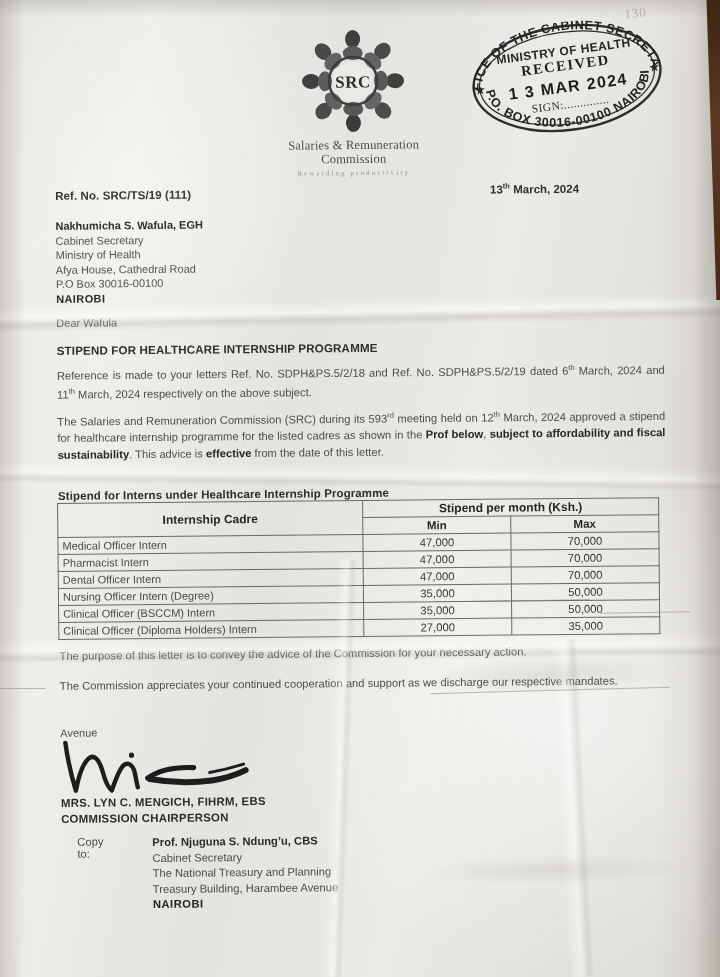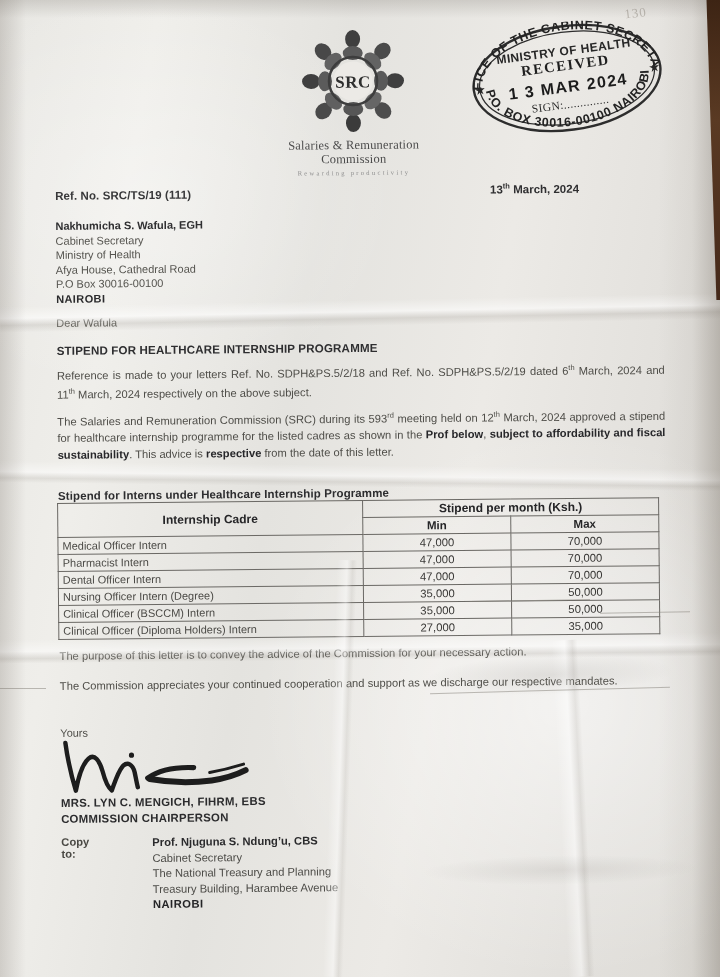--- a/index.html
+++ b/index.html
@@ -142,21 +142,21 @@
   .th-minmax { text-align:center; font-size:11.5px; }
   .cadre-cell { text-align:left; color:#4b4a46; }
   .num-cell { text-align:center; font-size:11.3px; color:#3a3937; }
 
   #closing-yours { position:absolute; left:57px; top:724px; font-size:11px; color:#504f4a; }
   #signature { position:absolute; left:58px; top:736px; width:220px; height:62px; }
   #signer { position:absolute; left:57px; top:793px; font-size:11.4px; font-weight:bold;
     line-height:15.5px; color:#2c2c2e; letter-spacing:.25px; }
 
   #copy-block { position:absolute; left:57px; top:833px; font-size:11.2px; color:#4c4b47; }
-  #copy-label { position:absolute; left:0; top:0; font-weight:bold; color:#4a4944; }
+  #copy-label { position:absolute; left:16px; top:0; font-weight:normal; color:#4a4944; }
   #copy-body { position:absolute; left:91px; top:0; line-height:15.6px; width:330px; }
   #copy-body .strong { font-weight:bold; color:#2a2a2c; }
   #copy-body .bolder { font-weight:bold; color:#242426; letter-spacing:.5px; }
 
   
   .stray { position:absolute; background:rgba(130,126,118,0.5); z-index:4; pointer-events:none; }
 </style>
 </head>
 <body>
 
@@ -266,21 +266,21 @@
       <div>Ministry of Health</div>
       <div>Afya House, Cathedral Road</div>
       <div>P.O Box 30016-00100</div>
       <div class="bolder">NAIROBI</div>
     </div>
 
     <div id="salutation">Dear Wafula</div>
     <div id="subject">STIPEND FOR HEALTHCARE INTERNSHIP PROGRAMME</div>
 
     <div class="para" id="para1">Reference is made to your letters Ref. No. SDPH&amp;PS.5/2/18 and Ref. No. SDPH&amp;PS.5/2/19 dated 6<sup>th</sup> March, 2024 and 11<sup>th</sup> March, 2024 respectively on the above subject.</div>
-    <div class="para" id="para2">The Salaries and Remuneration Commission (SRC) during its 593<sup>rd</sup> meeting held on 12<sup>th</sup> March, 2024 approved a stipend for healthcare internship programme for the listed cadres as shown in the <b>Prof below</b>, <b>subject to affordability and fiscal sustainability</b>. This advice is <b>respective</b> from the date of this letter.</div>
+    <div class="para" id="para2">The Salaries and Remuneration Commission (SRC) during its 593<sup>rd</sup> meeting held on 12<sup>th</sup> March, 2024 approved a stipend for healthcare internship programme for the listed cadres as shown in the <b>Prof below</b>, <b>subject to affordability and fiscal sustainability</b>. This advice is <b>effective</b> from the date of this letter.</div>
 
     <div id="table-caption">Stipend for Interns under Healthcare Internship Programme</div>
 
     <table id="stipend-table">
       <thead>
         <tr>
           <th class="th-cadre" rowspan="2">Internship Cadre</th>
           <th class="th-stipend" colspan="2">Stipend per month (Ksh.)</th>
         </tr>
         <tr>
@@ -318,21 +318,21 @@
             <td class="cadre-cell">Clinical Officer (Diploma Holders) Intern</td>
             <td class="num-cell">27,000</td>
             <td class="num-cell">35,000</td>
           </tr>
         </tbody>
     </table>
 
     <div class="para" id="para3">The purpose of this letter is to convey the advice of the Commission for your necessary action.</div>
     <div class="para" id="para4">The Commission appreciates your continued cooperation and support as we discharge our respective mandates.</div>
 
-    <div id="closing-yours">Yours</div>
+    <div id="closing-yours">Avenue</div>
 
     <div id="signature">
       <svg width="220" height="62" viewBox="0 0 220 62">
         <g fill="none" stroke="#1d1d1d" stroke-linecap="round" stroke-linejoin="round">
           <path d="M4,4 C6,20 10,38 14,52 C16,42 20,26 27,20 C33,15 38,22 41,33 C43,41 46,49 50,52 C53,44 56,34 61,28 C66,23 71,26 73,34 C74,39 75,45 76,49" stroke-width="4.4"></path>
           <path d="M86,40 C96,33 112,29 132,30" stroke-width="5.2"></path>
           <path d="M88,41 C104,44 126,46 150,43 C164,41 176,37 184,33" stroke-width="6"></path>
           <path d="M148,35 C160,33 172,30 182,27" stroke-width="3"></path>
         </g>
         <circle cx="70" cy="17" r="2.6" fill="#1d1d1d"></circle>

